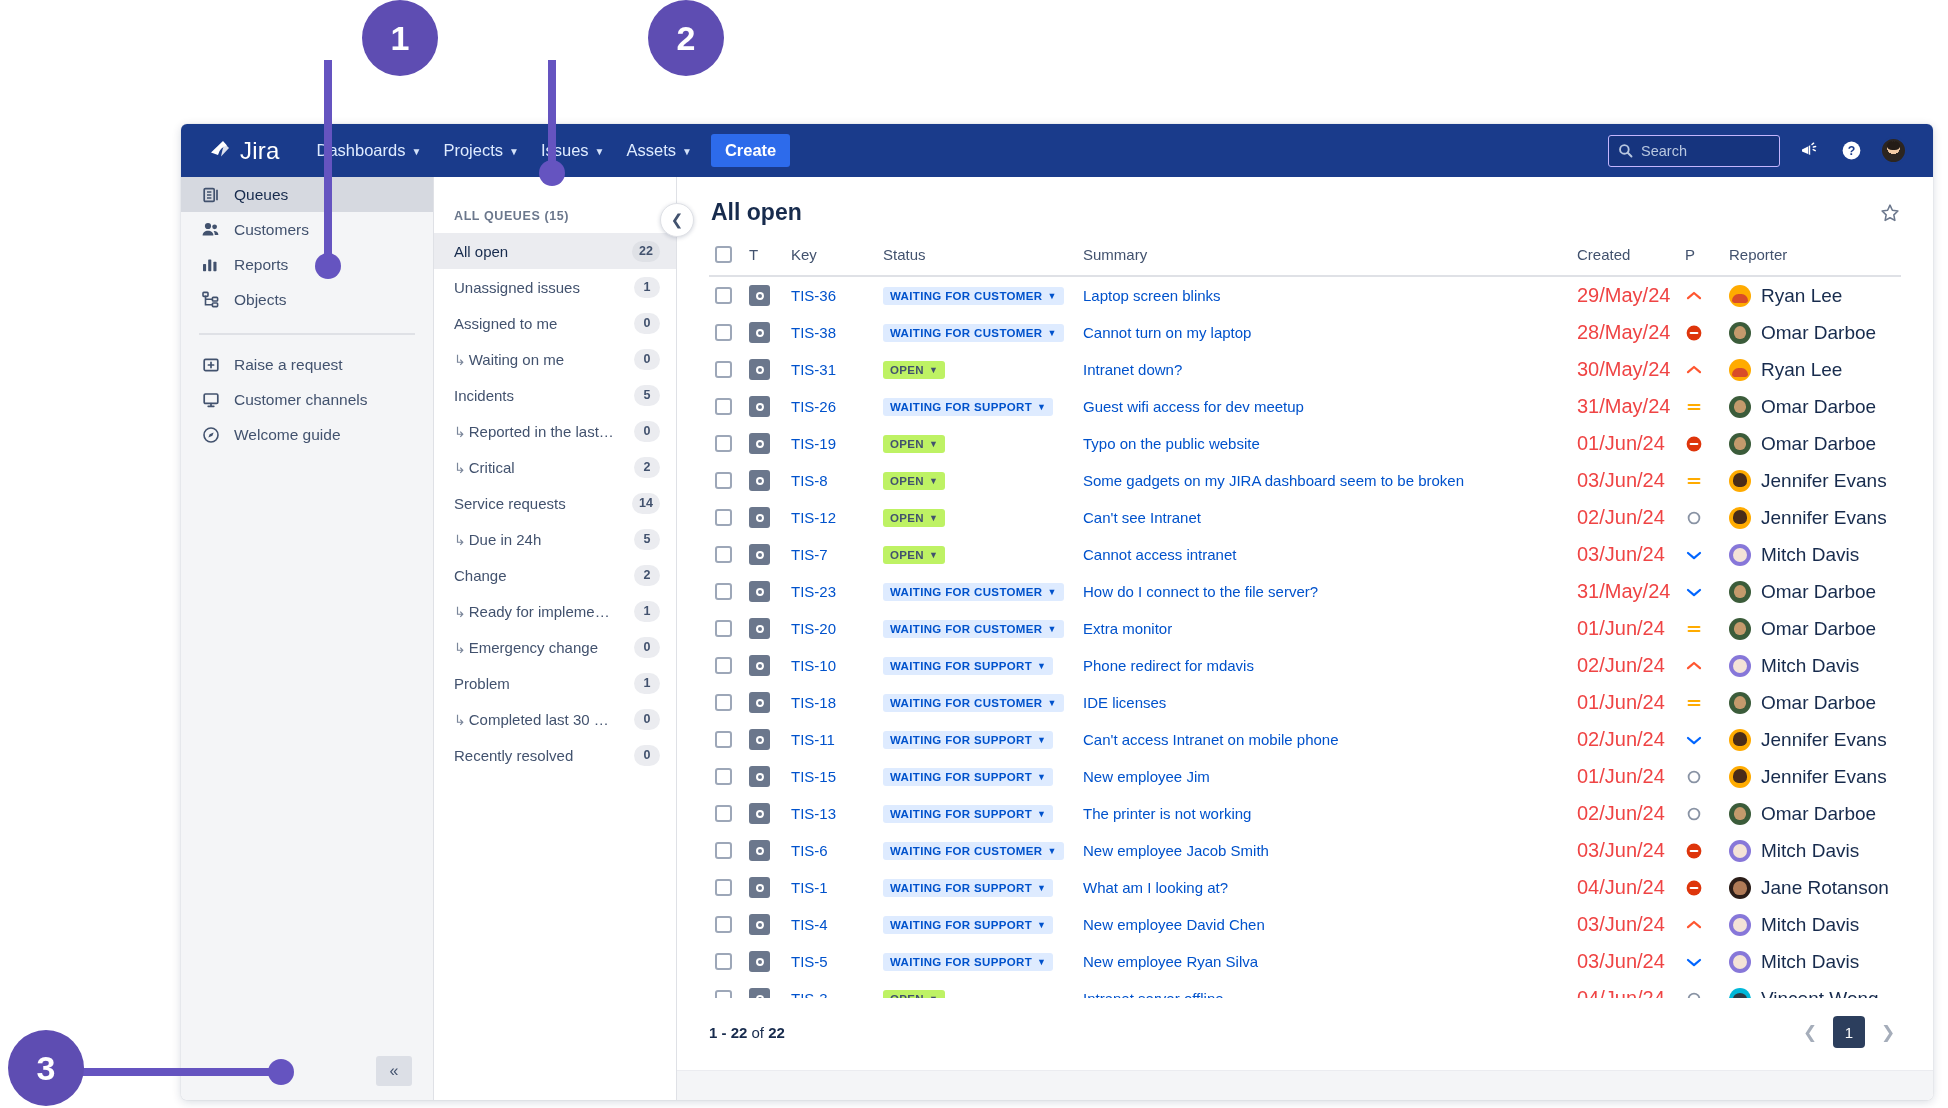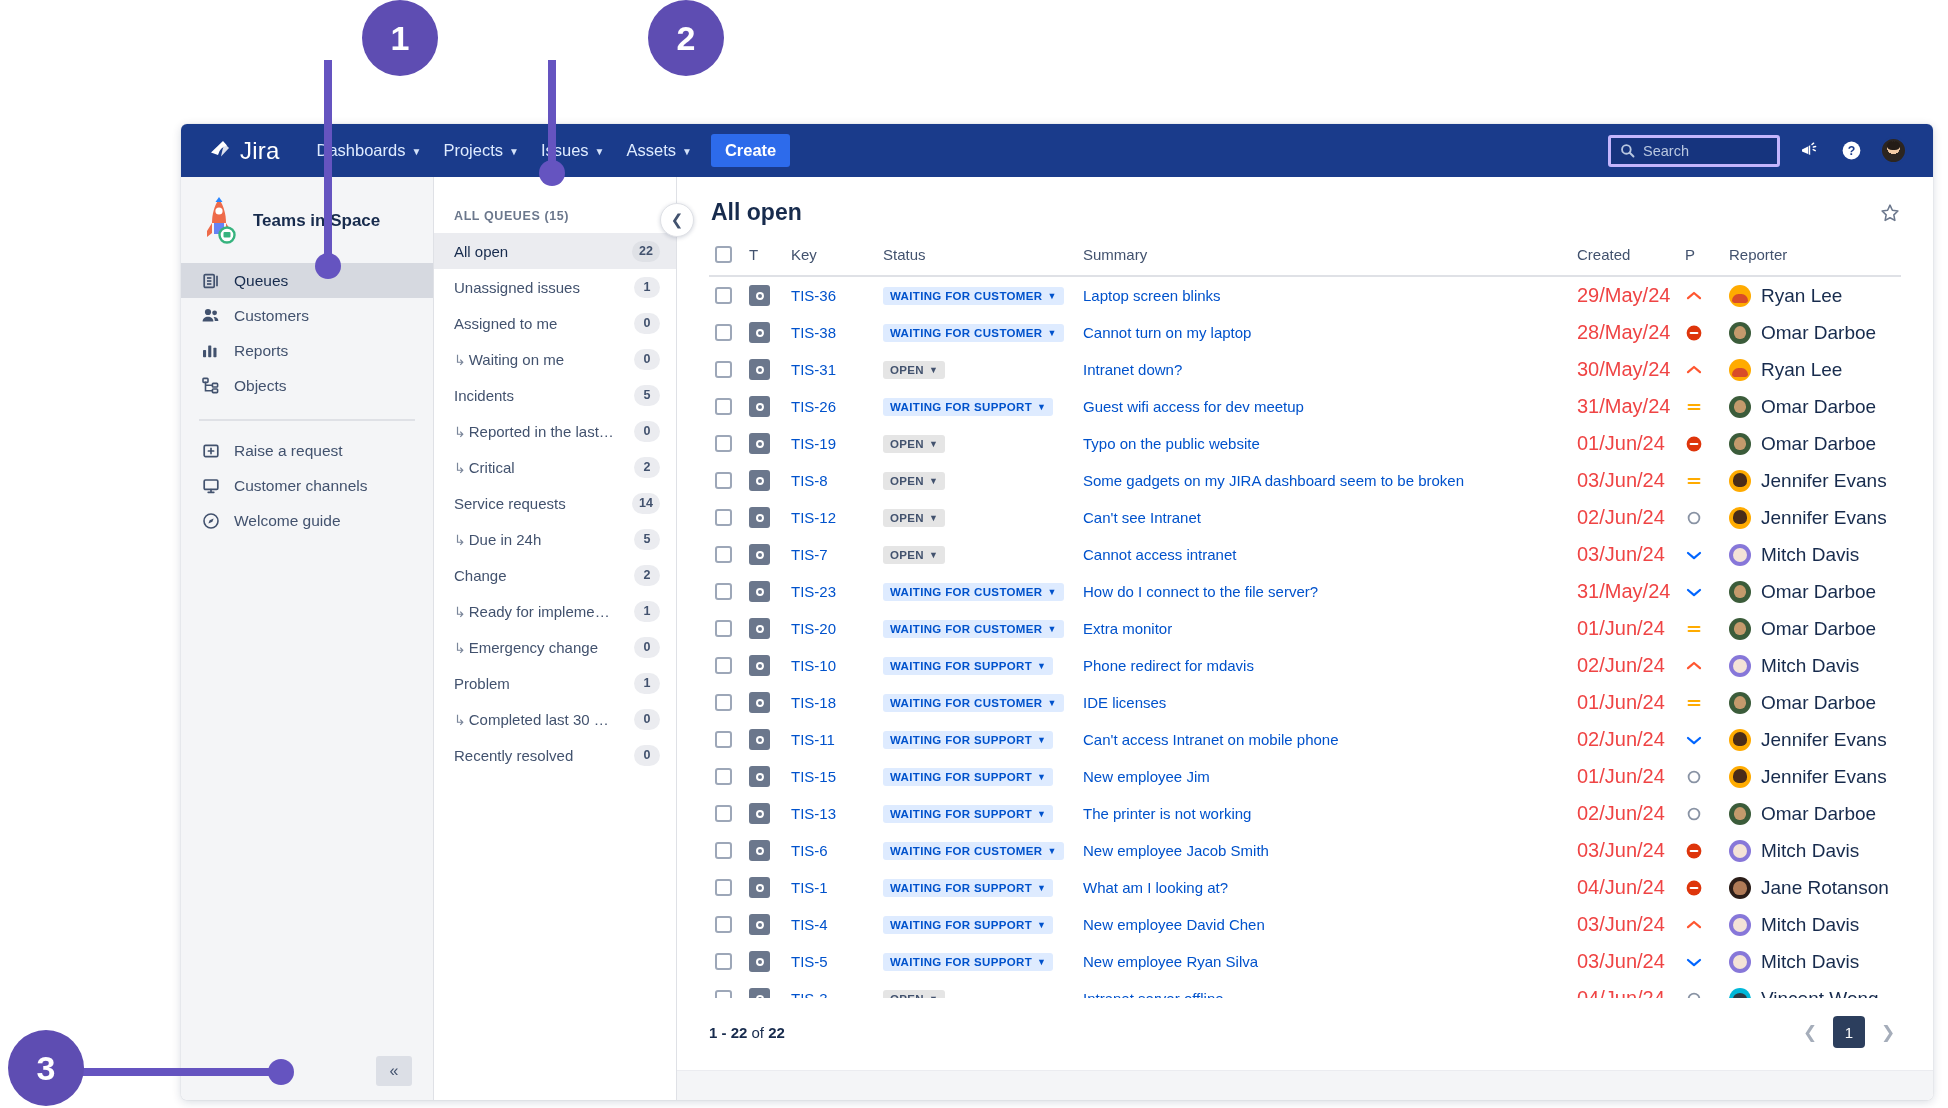--- a/index.html
+++ b/index.html
@@ -48,21 +48,21 @@
     color: #DEEBFF; font-size: 16.5px; padding: 6px 11px; border-radius: 3px;
     display: flex; align-items: center; gap: 6px; cursor: pointer; white-space: nowrap;
   }
   .navlink .chev { font-size: 10px; opacity: .95; transform: translateY(1px); }
   .create-btn {
     background: #2D6BEB; color: #fff; font-size: 16.5px; font-weight: 600;
     padding: 7px 14px; border-radius: 3px; margin-left: 8px; cursor: pointer;
   }
   .topnav-right { margin-left: auto; display: flex; align-items: center; gap: 16px; padding-right: 12px; }
   .search-box {
-    width: 172px; height: 32px; background: #16347E; border: 3px solid #c4b5fd;
+    width: 172px; height: 32px; background: #16347E; border: 1px solid #c4b5fd;
     border-radius: 3px; display: flex; align-items: center; gap: 8px; padding: 0 9px;
   }
   .search-box .sicon { color: #B8C7E0; display: flex; }
   .search-ph { color: #B8C7E0; font-size: 14.5px; }
   .nav-icon { width: 26px; height: 26px; display: flex; align-items: center; justify-content: center; color: #fff; cursor: pointer; }
   .avatar-nav {
     width: 27px; height: 27px; border-radius: 50%;
     background: radial-gradient(circle at 50% 38%, #F3CBA5 0 34%, #2C2520 35% 100%);
     border: 2px solid #1A3B8B; cursor: pointer; position: relative; overflow: hidden;
   }
@@ -150,21 +150,21 @@
   }
   .type-ico i { width: 8px; height: 8px; border: 2px solid #fff; border-radius: 50%; display: block; }
   .key-link { color: #0052CC; cursor: pointer; font-size: 15px; text-align: center; }
   .sum-link { color: #0052CC; cursor: pointer; font-size: 15px; }
   .badge {
     display: inline-flex; align-items: center; gap: 5px;
     font-size: 11.5px; font-weight: 700; letter-spacing: .35px;
     padding: 3px 7px; border-radius: 3px; cursor: pointer; white-space: nowrap;
   }
   .badge.blue { background: #DEEBFF; color: #0052CC; }
-  .badge.grey { background: #e5e5e5; color: #42526E; }
+  .badge.grey { background: #bef264; color: #42526E; }
   .badge .bchev { font-size: 9px; }
   .created { color: #ef4444; font-size: 20px; white-space: nowrap; }
   .rep-cell { display: flex; align-items: center; gap: 10px; }
   .rep-name { color: #172B4D; font-size: 19px; white-space: nowrap; }
   .av { width: 22px; height: 22px; border-radius: 50%; position: relative; overflow: hidden; flex: 0 0 22px; }
   .av.ryan { background: #FFAB00; }
   .av.ryan::after { content:""; position:absolute; left:3px; top:9px; width:16px; height:9px; background:#D94C28; border-radius:8px 8px 3px 3px; }
   .av.omar { background: #3B5C3A; }
   .av.omar::after { content:""; position:absolute; left:5px; top:4px; width:12px; height:13px; background:#C49A6C; border-radius:50% 50% 45% 45%; }
   .av.jennifer { background: #FFAB00; }
@@ -267,35 +267,20 @@
             <text x="11" y="15.6" text-anchor="middle" font-size="13" font-weight="700" fill="#1A3B8B" font-family="Liberation Sans, sans-serif">?</text>
           </svg>
         </div>
         <div class="avatar-nav"></div>
       </div>
     </div>
 
     <div class="app-body">
 
       <div class="proj-sidebar">
-        <div class="proj-header">
-          <div class="rocket">
-            <svg width="40" height="48" viewBox="0 0 40 48">
-              <path d="M20 2 C25 9 27 18 27 26 L13 26 C13 18 15 9 20 2 Z" fill="#EE6B4A"></path>
-              <rect x="15" y="26" width="10" height="11" fill="#4C6EF5" opacity="0.85"></rect>
-              <path d="M13 26 L8 34 L8 40 L13 36 Z" fill="#EE6B4A"></path>
-              <path d="M27 26 L32 34 L32 40 L27 36 Z" fill="#EE6B4A"></path>
-              <circle cx="20" cy="14" r="3.6" fill="#fff"></circle>
-              <path d="M20 0 L23.5 5 L16.5 5 Z" fill="#2684FF"></path>
-              <circle cx="28" cy="38" r="7.5" fill="#fff" stroke="#36B37E" stroke-width="2.4"></circle>
-              <rect x="24.5" y="35" width="7" height="5.4" rx="1" fill="#36B37E"></rect>
-            </svg>
-          </div>
-          <div class="proj-title">Teams in Space</div>
-        </div>
 
         <div class="side-item active">
           <span class="side-ico">
             <svg width="18" height="18" viewBox="0 0 18 18" fill="none" stroke="currentColor" stroke-width="1.7">
               <rect x="2.2" y="2.6" width="10" height="12.8" rx="1.2"></rect>
               <line x1="5" y1="6" x2="9.4" y2="6"></line>
                 <line x1="5" y1="9" x2="9.4" y2="9"></line>
                 <line x1="5" y1="12" x2="9.4" y2="12"></line>
               <line x1="15" y1="3.8" x2="15" y2="14.2"></line>
             </svg>

